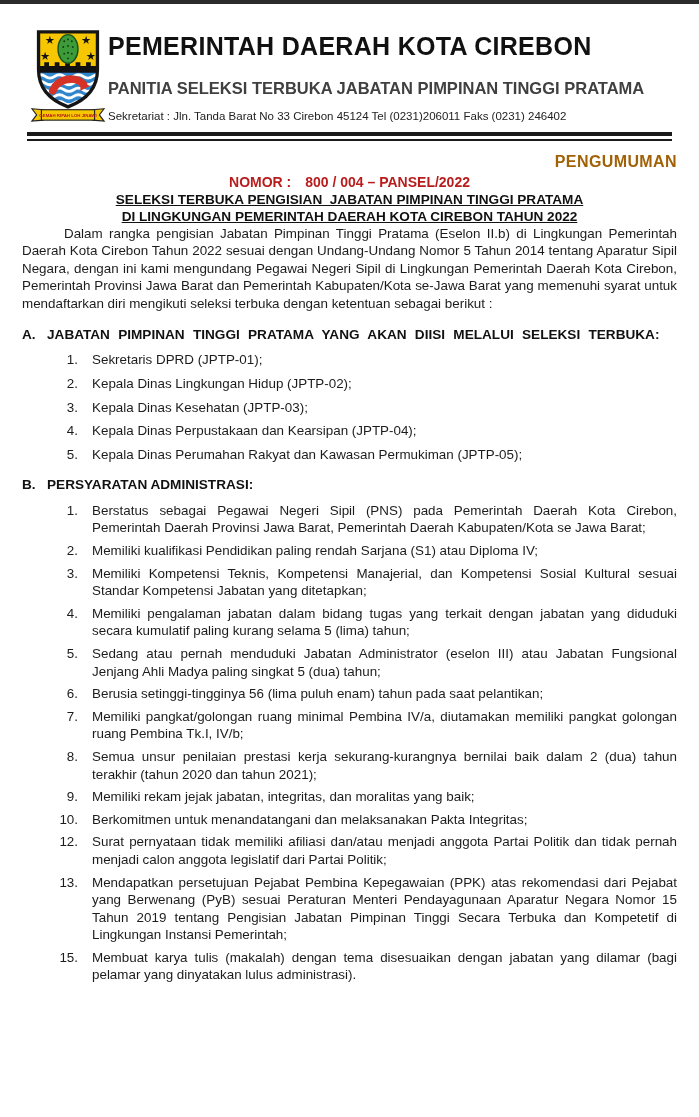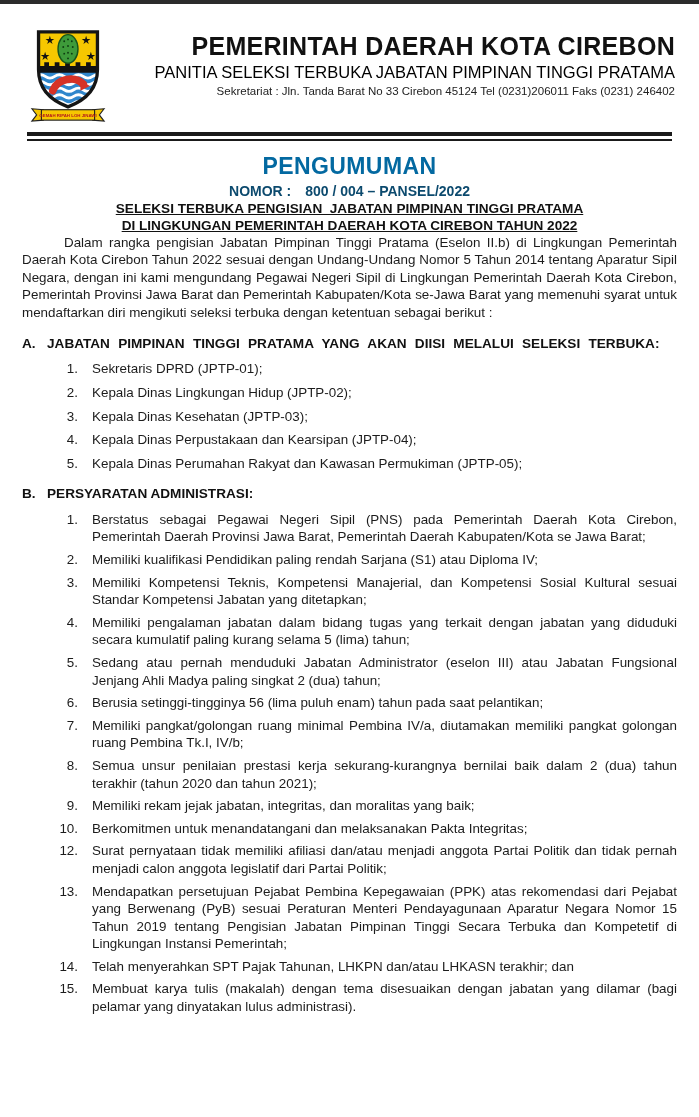--- a/index.html
+++ b/index.html
@@ -5,29 +5,29 @@
   html,body{margin:0;padding:0;}
   body{
     width:699px;height:1117px;overflow:hidden;background:#ffffff;
     font-family:"Liberation Sans",sans-serif;color:#1c1c1c;
     -webkit-font-smoothing:antialiased;
   }
   .topbar{height:4px;background:#2b2b2b;width:699px;}
   
   .letterhead{display:flex;align-items:flex-start;padding:24px 24px 0 30px;}
   .logo{flex:0 0 78px;width:78px;}
-  .head-text{flex:1;text-align:right;padding-top:4px;}
+  .head-text{flex:1;text-align:left;padding-top:4px;}
   .h-title{font-size:25px;font-weight:bold;letter-spacing:.3px;color:#111;}
-  .h-sub{font-size:16.5px;font-weight:normal;margin-top:2px;color:#000000;}
-  .h-addr{font-size:11.5px;margin-top:3px;color:#222;}
+  .h-sub{font-size:16.5px;font-weight:bold;margin-top:18px;color:#404040;}
+  .h-addr{font-size:11.5px;margin-top:12px;color:#222;}
   .rule{margin:5px 27px 0 27px;border-top:4.5px solid #1a1a1a;border-bottom:2.5px solid #1a1a1a;height:2.5px;}
   
   .main{padding:0 22px;}
-  .doc-title{text-align:center;font-weight:bold;font-size:23px;margin-top:12px;letter-spacing:.4px;color:#0369a1;}
-  .doc-number{text-align:center;font-weight:bold;font-size:14px;margin-top:3px;color:#0c4a6e;}
+  .doc-title{text-align:right;font-weight:bold;font-size:16px;margin-top:12px;letter-spacing:.4px;color:#a16207;}
+  .doc-number{text-align:center;font-weight:bold;font-size:14px;margin-top:3px;color:#b91c1c;}
   .doc-number .numval{margin-left:14px;}
   .doc-subject{text-align:center;font-weight:bold;font-size:13.6px;margin-top:2px;white-space:pre-wrap;color:#111;text-decoration:underline;}
   .intro{margin-top:1px;text-align:justify;text-indent:42px;font-size:13.4px;line-height:17.6px;}
   .sec-head{position:relative;padding-left:25px;margin-top:13px;font-weight:bold;font-size:13.6px;line-height:18.5px;color:#111;}
   .sec-label{position:absolute;left:0;top:0;}
   .sec-title{display:block;text-align:justify;}
   .spread{word-spacing:4.5px;}
   .list{margin:7px 0 0 32px;}
   .item{display:flex;margin-bottom:6px;font-size:13.4px;line-height:17.6px;}
   .item .num{flex:0 0 24px;text-align:right;}
@@ -160,21 +160,21 @@
           <span class="text">Memiliki Kompetensi Teknis, Kompetensi Manajerial, dan Kompetensi Sosial Kultural sesuai Standar Kompetensi Jabatan yang ditetapkan;</span>
         </div>
 
         <div class="item">
           <span class="num">4.</span>
           <span class="text">Memiliki pengalaman jabatan dalam bidang tugas yang terkait dengan jabatan yang diduduki secara kumulatif paling kurang selama 5 (lima) tahun;</span>
         </div>
 
         <div class="item">
           <span class="num">5.</span>
-          <span class="text">Sedang atau pernah menduduki Jabatan Administrator (eselon III) atau Jabatan Fungsional Jenjang Ahli Madya paling singkat 2 (dua) tahun;</span>
+          <span class="text">Sedang atau pernah menduduki Jabatan Administrator (eselon III) atau Jabatan Fungsional Jenjang Ahli Madya paling singkat 5 (dua) tahun;</span>
         </div>
 
         <div class="item">
           <span class="num">6.</span>
           <span class="text">Berusia setinggi-tingginya 56 (lima puluh enam) tahun pada saat pelantikan;</span>
         </div>
 
         <div class="item">
           <span class="num">7.</span>
           <span class="text">Memiliki pangkat/golongan ruang minimal Pembina IV/a, diutamakan memiliki pangkat golongan ruang Pembina Tk.I, IV/b;</span>
@@ -199,24 +199,20 @@
         <div class="item">
           <span class="num">12.</span>
           <span class="text">Surat pernyataan tidak memiliki afiliasi dan/atau menjadi anggota Partai Politik dan tidak pernah menjadi calon anggota legislatif dari Partai Politik;</span>
         </div>
 
         <div class="item">
           <span class="num">13.</span>
           <span class="text">Mendapatkan persetujuan Pejabat Pembina Kepegawaian (PPK) atas rekomendasi dari Pejabat yang Berwenang (PyB) sesuai Peraturan Menteri Pendayagunaan Aparatur Negara Nomor 15 Tahun 2019 tentang Pengisian Jabatan Pimpinan Tinggi Secara Terbuka dan Kompetetif di Lingkungan Instansi Pemerintah;</span>
         </div>
 
-        <div class="item">
-          <span class="num">14.</span>
-          <span class="text">Telah menyerahkan SPT Pajak Tahunan, LHKPN dan/atau LHKASN terakhir; dan</span>
-        </div>
 
         <div class="item">
           <span class="num">15.</span>
           <span class="text">Membuat karya tulis (makalah) dengan tema disesuaikan dengan jabatan yang dilamar (bagi pelamar yang dinyatakan lulus administrasi).</span>
         </div>
       </div>
   </main>
 </div>
 
 </body></html>

